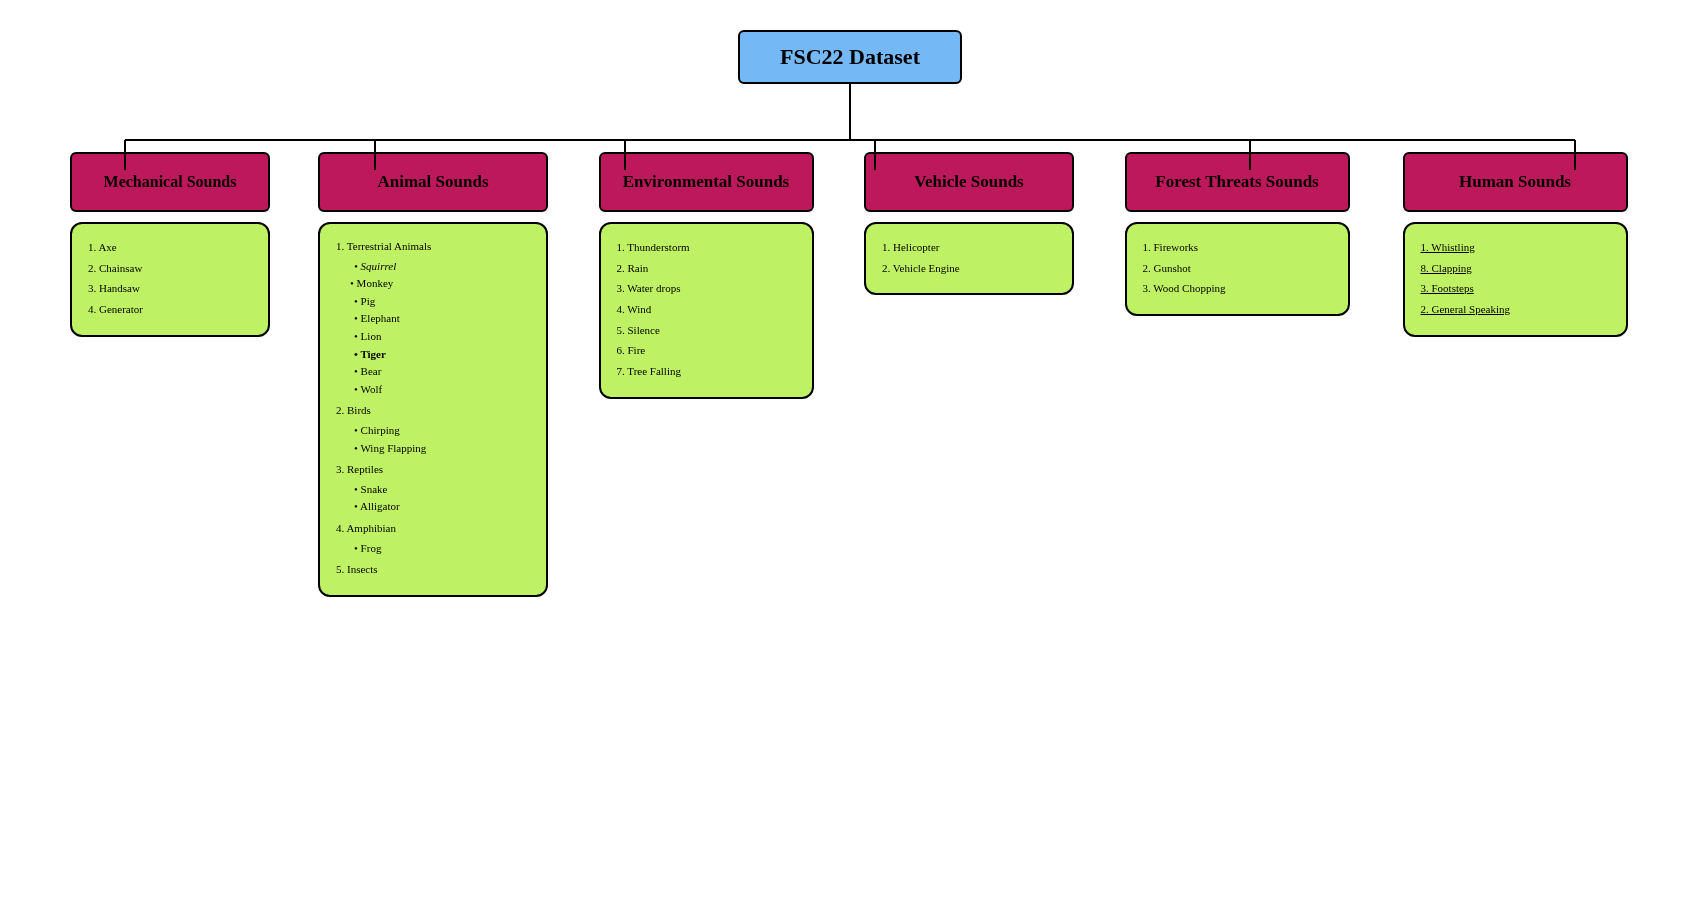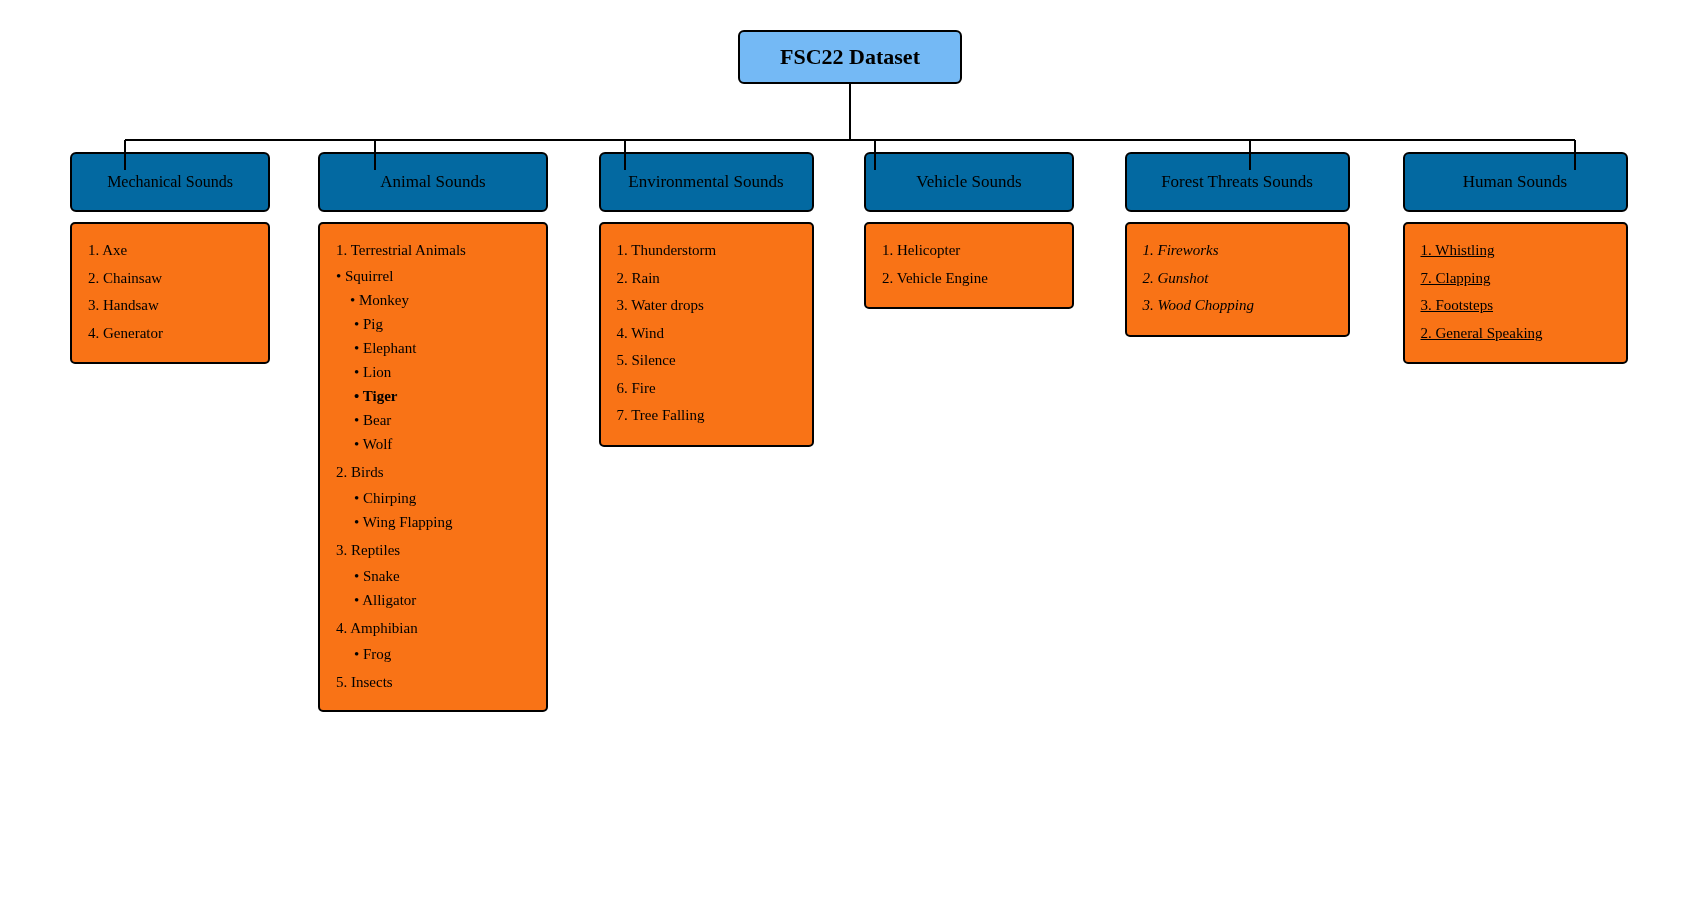--- a/index.html
+++ b/index.html
@@ -56,43 +56,43 @@
     }
 
     .category-col {
       display: flex;
       flex-direction: column;
       align-items: center;
       width: 250px;
     }
 
     .category-header {
-      background: #0369a1;
+      background: #be185d;
       border: 2.5px solid #000;
       border-radius: 6px;
       padding: 10px 14px;
       font-size: 17px;
-      font-weight: normal;
+      font-weight: bold;
       text-align: center;
       width: 220px;
       min-height: 60px;
       display: flex;
       align-items: center;
       justify-content: center;
       margin-bottom: 10px;
     }
 
     .category-content {
       border: 2.5px solid #000;
-      border-radius: 5px;
+      border-radius: 12px;
       padding: 14px 16px;
-      font-size: 15px;
+      font-size: 11px;
       width: 220px;
       line-height: 1.7;
-      background: #f97316;
+      background: #bef264;
     }
 
     .category-content .item {
       margin-bottom: 2px;
     }
   </style>
 </head>
 <body>
 
 <div class="diagram">
@@ -137,21 +137,21 @@
         <div class="item">4. Generator</div>
       </div>
     </div>
 
     <div class="category-col" style="width:240px;">
       <div class="category-header" style="width:230px;">
         <span>Animal Sounds</span>
       </div>
       <div class="category-content" style="width:230px; line-height:1.6;">
         <div class="item">1. Terrestrial Animals</div>
-        <div style="">• Squirrel</div>
+        <div style="margin-left:18px;font-style:italic;">• Squirrel</div>
         <div style="margin-left:14px;">• Monkey</div>
         <div style="margin-left:18px;">• Pig</div>
         <div style="margin-left:18px;">• Elephant</div>
         <div style="margin-left:18px;">• Lion</div>
         <div style="margin-left:18px;font-weight:bold;">• Tiger</div>
         <div style="margin-left:18px;">• Bear</div>
         <div style="margin-left:18px;">• Wolf</div>
         <div class="item" style="margin-top:4px;">2. Birds</div>
         <div style="margin-left:18px;">• Chirping</div>
         <div style="margin-left:18px;">• Wing Flapping</div>
@@ -186,33 +186,33 @@
       <div class="category-content" style="width:210px;">
         <div class="item">1. Helicopter</div>
         <div class="item">2. Vehicle Engine</div>
       </div>
     </div>
 
     <div class="category-col" style="width:240px;">
       <div class="category-header" style="width:225px;">
         <span>Forest Threats Sounds</span>
       </div>
-      <div class="category-content" style="width:225px;font-style:italic;">
+      <div class="category-content" style="width:225px;">
         <div class="item">1. Fireworks</div>
         <div class="item">2. Gunshot</div>
         <div class="item">3. Wood Chopping</div>
       </div>
     </div>
 
     <div class="category-col" style="width:240px;">
       <div class="category-header" style="width:225px;">
         <span>Human Sounds</span>
       </div>
       <div class="category-content" style="width:225px;text-decoration:underline;">
         <div class="item">1. Whistling</div>
-        <div class="item">7. Clapping</div>
+        <div class="item">8. Clapping</div>
         <div class="item">3. Footsteps</div>
         <div class="item">2. General Speaking</div>
       </div>
     </div>
 
   </div>
 </div>
 
 </body></html>

